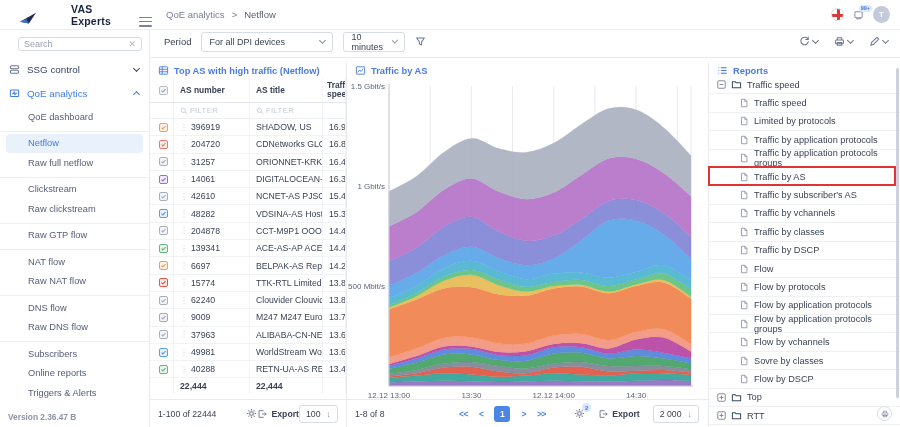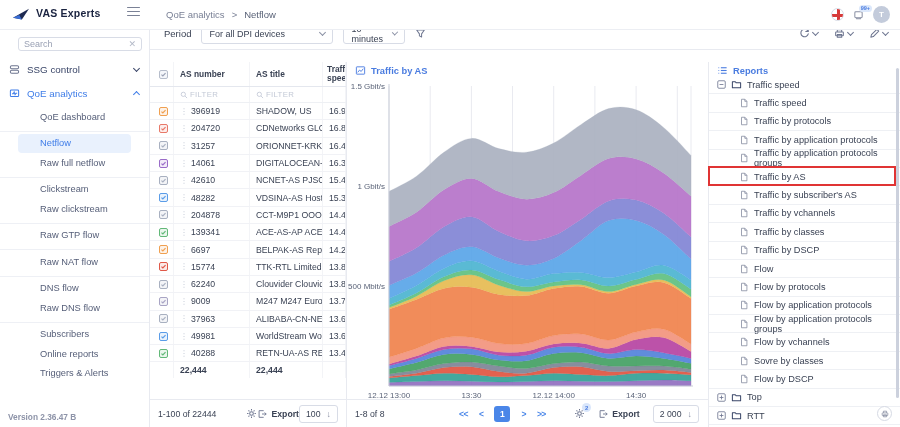--- a/index.html
+++ b/index.html
@@ -3,21 +3,21 @@
 <meta charset="utf-8">
 <style>
   * { margin:0; padding:0; box-sizing:border-box; }
   html,body { width:900px; height:427px; }
   body { font-family:"Liberation Sans", sans-serif; background:#fff; color:#3a4254; position:relative; overflow:hidden; font-size:10px; }
   svg { display:block; }
   .ic { display:inline-flex; align-items:center; justify-content:center; color:#6e7690; flex:0 0 auto; }
 
   
   .topbar { position:absolute; left:0; top:0; width:900px; height:30px; background:#fff; border-bottom:1px solid #eceef3; display:flex; align-items:center; z-index:5; }
-  .brand-zone { width:150px; display:flex; align-items:flex-start; padding:0 10px 0 12px; }
+  .brand-zone { width:150px; display:flex; align-items:flex-end; padding:0 10px 0 19px;gap:28px; }
   .brand-txt { font-weight:bold; font-size:10.5px; color:#1a2340; margin-left:6px; letter-spacing:.2px; }
   .burger { margin-left:auto; display:flex; flex-direction:column; gap:2.5px; cursor:pointer; }
   .burger i { display:block; width:13px; height:1.6px; background:#7a8196; border-radius:1px; }
   .crumbs { margin-left:16px; display:flex; align-items:center; gap:7px; font-size:9.5px; color:#7a8196; }
   .crumb-cur { color:#5a6378; }
   .top-actions { margin-left:auto; display:flex; align-items:center; gap:9px; padding-right:10px; }
   .flag { width:13px; height:13px; border-radius:50%; background:#fff; border:1px solid #d8dce6; position:relative; overflow:hidden; }
   .flag:before { content:""; position:absolute; left:5px; top:0; width:3px; height:13px; background:#d63a3a; }
   .flag:after { content:""; position:absolute; left:0; top:5px; width:13px; height:3px; background:#d63a3a; }
   .notif { position:relative; }
@@ -29,28 +29,28 @@
   .search-wrap { margin:7px 7px 6px 18px; height:14px; border:1px solid #d8dce6; border-radius:3px; display:flex; align-items:center; padding:0 5px; }
   .search-wrap input { border:0; outline:0; width:100%; font-size:9px; font-family:inherit; color:#3a4254; }
   .search-wrap input::placeholder { color:#9aa1b4; }
   .search-x { color:#b4bac8; font-size:9px; cursor:pointer; }
   .side-sec { display:flex; align-items:center; gap:7px; padding:0 10px 0 9px; height:24px; font-size:9.8px; color:#3a4668; cursor:pointer; }
   .side-sec.active { color:#3f7de8; }
   .side-sec .lbl { flex:1; }
   .chev { width:5px; height:5px; border-right:1.3px solid currentColor; border-bottom:1.3px solid currentColor; transform:rotate(45deg); margin-top:-2px; }
   .chev.up { transform:rotate(-135deg); margin-top:3px; }
   .side-groups { }
-  .side-group { padding:2px 12px; }
+  .side-group { padding:2px 0; }
   .side-group + .side-group { border-top:1px solid #eef0f5; margin:2px 0 0 0; }
   .side-item { height:19.5px; display:flex; align-items:center; padding-left:28px; font-size:9.3px; color:#555e78; cursor:pointer; white-space:nowrap; }
   .side-item.sel { background:#e9f1fd; color:#3f7de8; border-radius:4px; margin:0 6px; padding-left:22px; }
   .version { position:absolute; left:8px; bottom:5px; font-size:8.3px; color:#8d93a8;font-weight:bold; }
 
   
-  .toolbar { position:absolute; left:150px; top:18px; width:750px; height:32px; background:#fff; border-bottom:1px solid #e8eaf0; display:flex; align-items:center; padding:0 12px 0 14px; gap:10px; }
+  .toolbar { position:absolute; left:150px; top:26px; width:750px; height:32px; background:#fff; border-bottom:1px solid #e8eaf0; display:flex; align-items:center; padding:0 12px 0 14px; gap:10px; }
   .tb-label { font-size:9.5px; color:#3a4254; }
   .tb-box { height:20px; border:1px solid #d8dce6; border-radius:3px; display:flex; align-items:center; padding:0 7px; gap:7px; font-size:9px; color:#3a4254; background:#fff; cursor:pointer; }
   .tb-box .chev { color:#8a90a4; }
   .date-box { width:176px; justify-content:space-between; }
   .dev-box { width:132px; justify-content:space-between; }
   .int-box { width:62px; justify-content:space-between; }
   .tb-right { margin-left:auto; display:flex; align-items:center; gap:16px; }
   .tb-act { display:flex; align-items:center; gap:3px; cursor:pointer; color:#6e7690; }
 
   
@@ -170,20 +170,21 @@
         <div class="side-item">Raw full netflow</div>
       </div>
       <div class="side-group">
         <div class="side-item">Clickstream</div>
         <div class="side-item">Raw clickstream</div>
       </div>
       <div class="side-group">
         <div class="side-item">Raw GTP flow</div>
       </div>
       <div class="side-group">
+        <div class="side-item">NAT flow</div>
         <div class="side-item">Raw NAT flow</div>
       </div>
       <div class="side-group">
         <div class="side-item">DNS flow</div>
         <div class="side-item">Raw DNS flow</div>
       </div>
       <div class="side-group">
         <div class="side-item">Subscribers</div>
         <div class="side-item">Online reports</div>
         <div class="side-item">Triggers &amp; Alerts</div>
@@ -225,20 +226,31 @@
     <span class="tb-act">
       <svg width="11" height="11" viewBox="0 0 12 12" fill="none" stroke="currentColor" stroke-width="1.1" stroke-linejoin="round">
           <path d="M2 10l.7-2.7 5.9-5.9 2 2-5.9 5.9z"></path>
         </svg>
       <span class="chev"></span>
     </span>
   </div>
 </div>
 
 <div class="panel panel-table">
+  <div class="panel-title">
+    <span class="ic" style="color:#4a7ce0">
+      <svg width="11" height="11" viewBox="0 0 12 12" fill="none" stroke="currentColor" stroke-width="1">
+          <rect x="1.5" y="2" width="9" height="8" rx=".5"></rect>
+          <line x1="1.5" y1="4.7" x2="10.5" y2="4.7"></line>
+          <line x1="1.5" y1="7.4" x2="10.5" y2="7.4"></line>
+          <line x1="4.6" y1="2" x2="4.6" y2="10"></line>
+        </svg>
+    </span>
+    <span>Top AS with high traffic (Netflow)</span>
+  </div>
   <div class="tgrid thead">
     <div>
       <span class="cbx" style="border-color:#b6bdcb;background:#f4f6fa;color:#9aa1b4">
         <svg width="7" height="7" viewBox="0 0 12 12" fill="none" stroke="currentColor" stroke-width="2">
             <path d="M2.5 6.2l2.4 2.4 4.6-5"></path>
           </svg>
       </span>
     </div>
     <div>AS number</div>
     <div>AS title</div>
@@ -643,21 +655,21 @@
         </span>
         <span>Traffic speed</span>
       </div>
       <div class="rrow leaf">
         <span class="ic">
           <svg width="10" height="10" viewBox="0 0 12 12" fill="none" stroke="#8a90a4" stroke-width="1" stroke-linejoin="round">
             <path d="M3 1.5h4L9.5 4v6.5H3z"></path>
             <path d="M7 1.5V4h2.5"></path>
           </svg>
         </span>
-        <span>Traffic by protocols</span>
+        <span>Limited by protocols</span>
       </div>
       <div class="rrow leaf">
         <span class="ic">
           <svg width="10" height="10" viewBox="0 0 12 12" fill="none" stroke="#8a90a4" stroke-width="1" stroke-linejoin="round">
             <path d="M3 1.5h4L9.5 4v6.5H3z"></path>
             <path d="M7 1.5V4h2.5"></path>
           </svg>
         </span>
         <span>Traffic by application protocols</span>
       </div>

